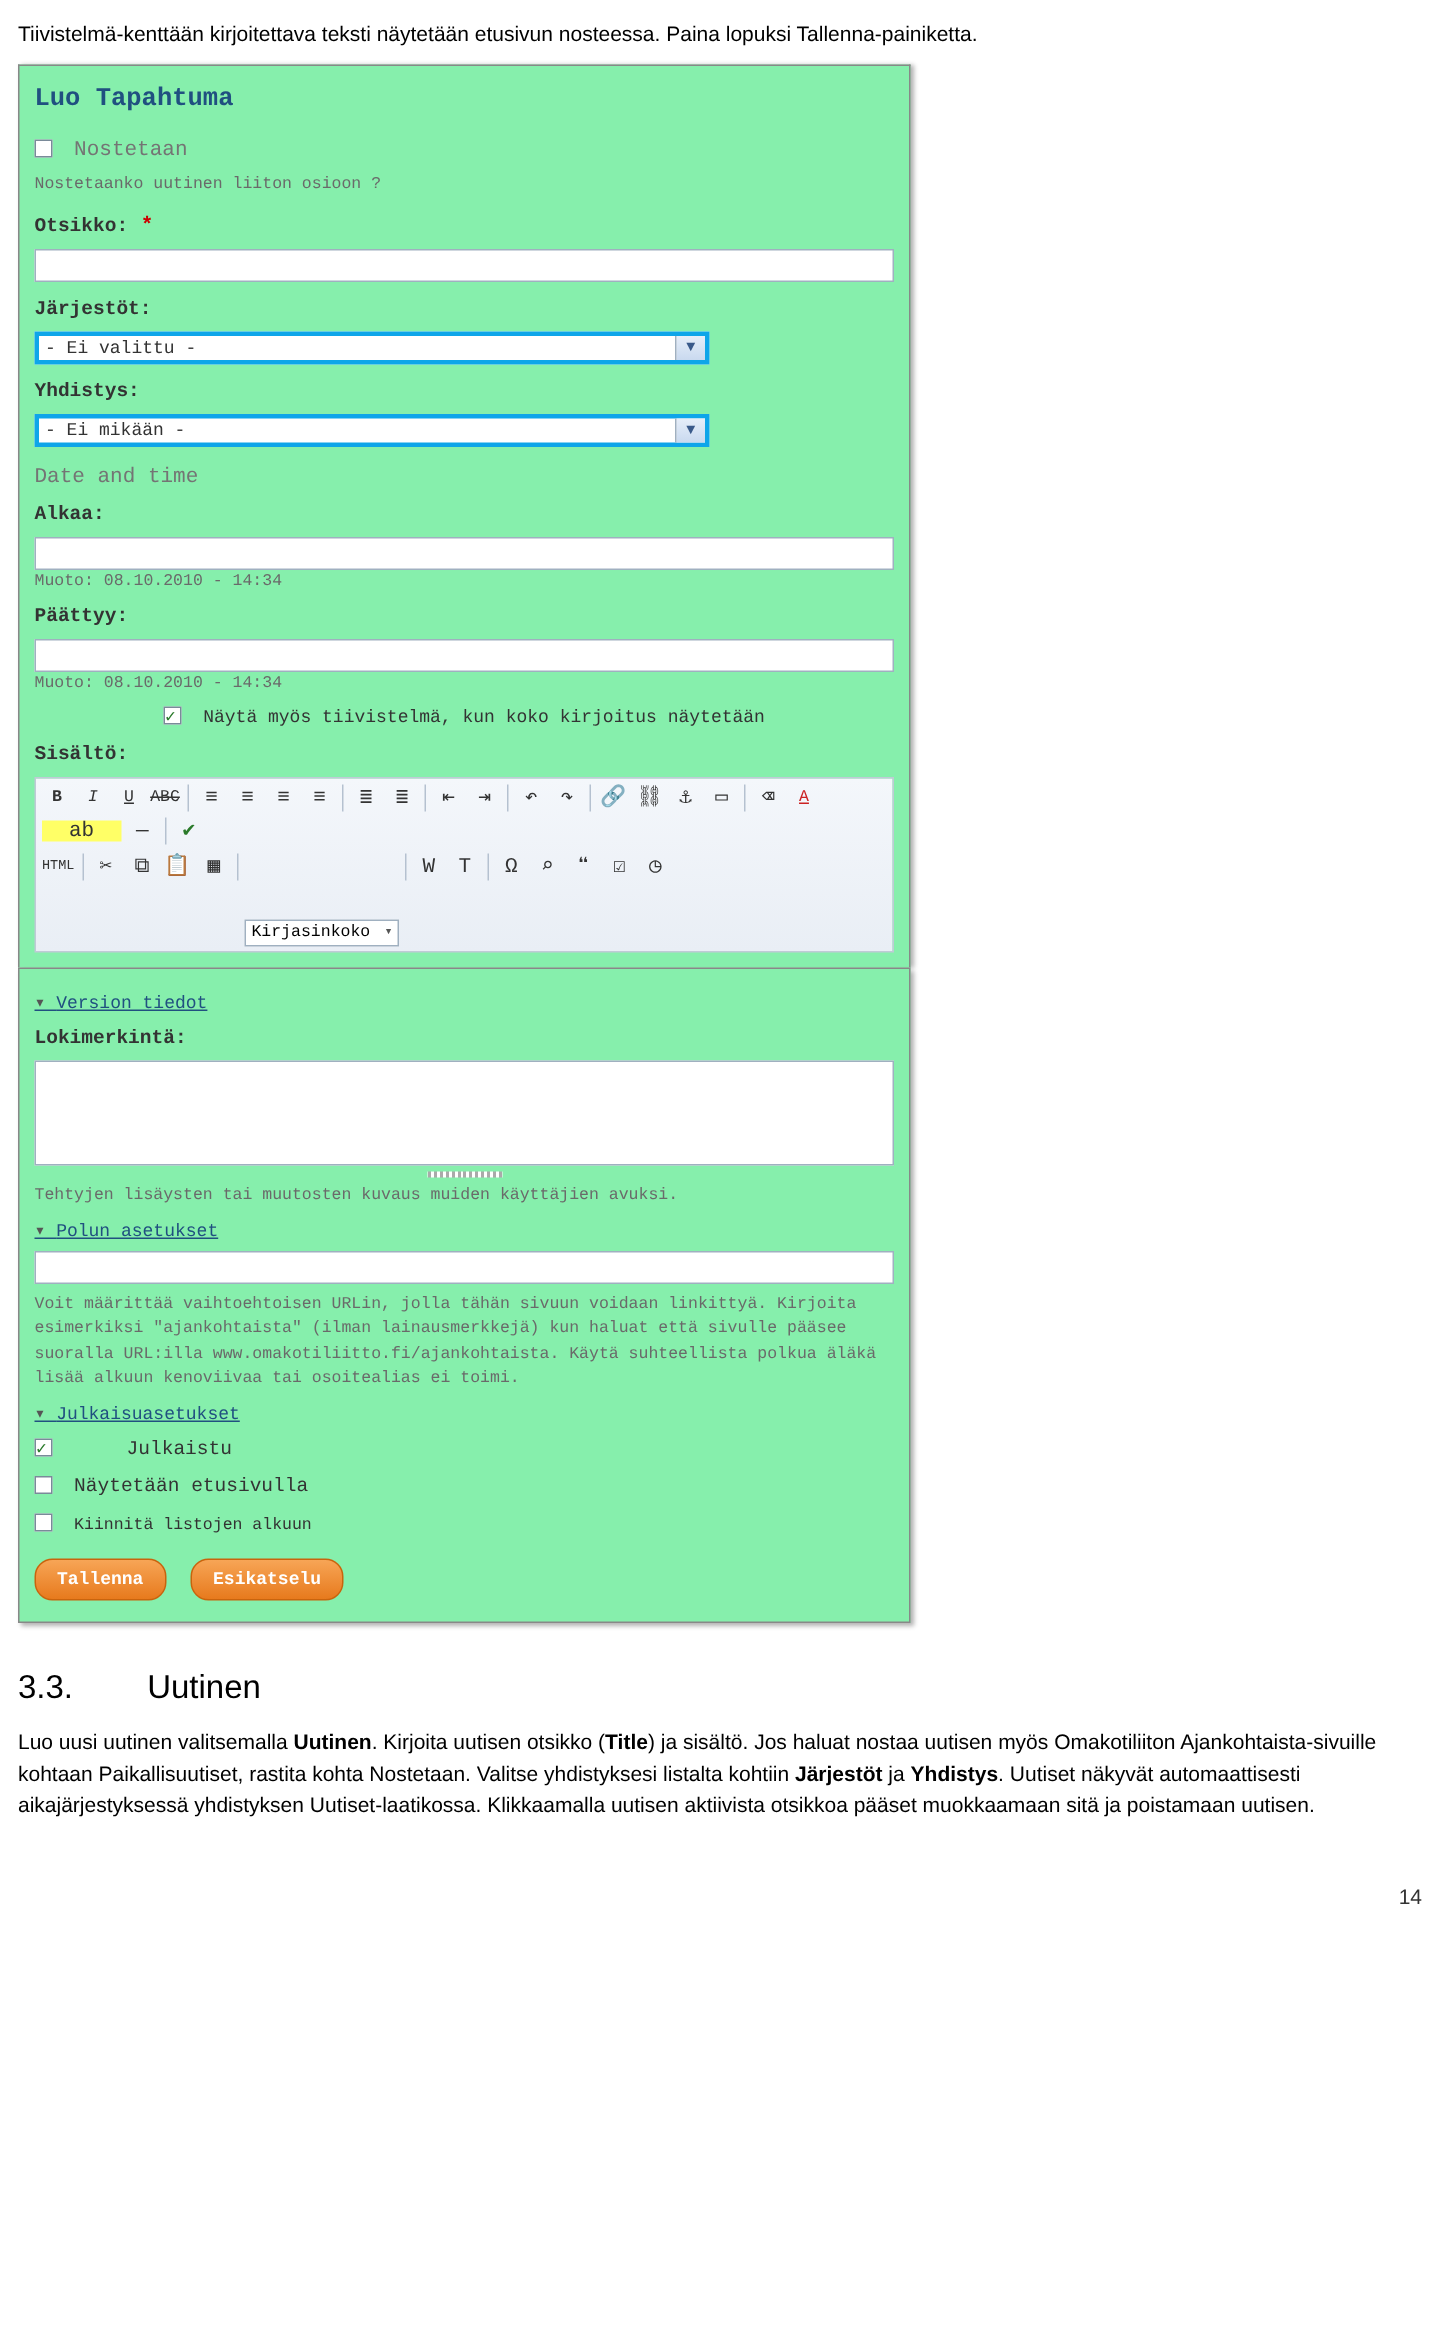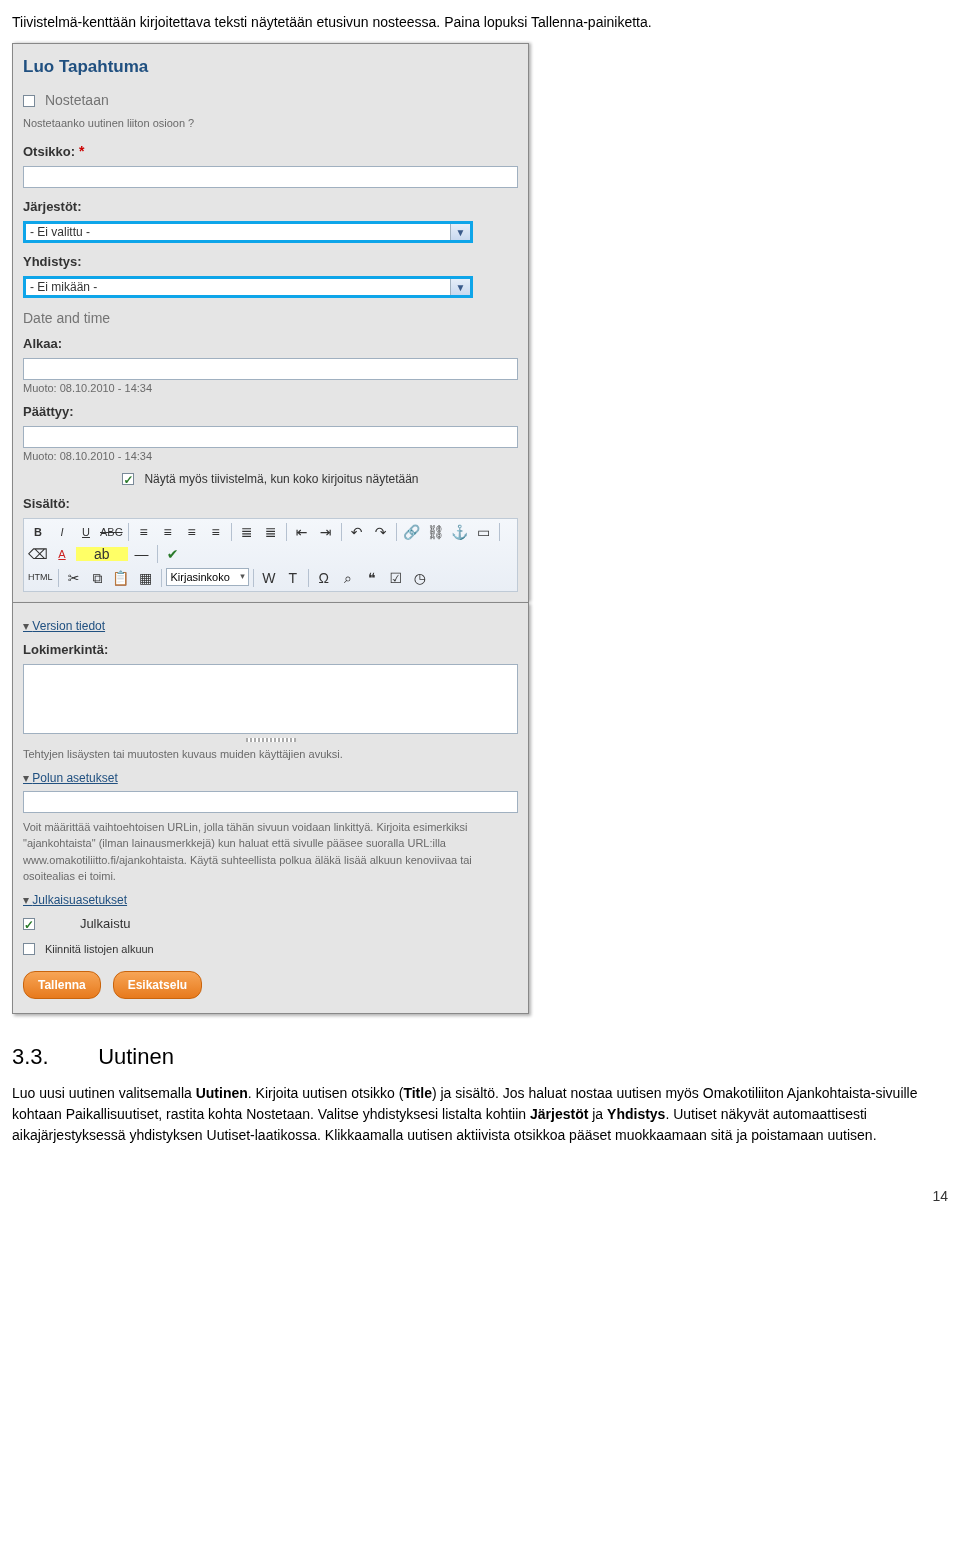--- a/index.html
+++ b/index.html
@@ -10,24 +10,25 @@
     color: #000;
     width: 960px;
     padding: 12px;
     font-size: 14px;
     line-height: 1.5;
   }
   .intro { margin-bottom: 10px; }
   .panel {
     border: 1px solid #888;
     box-shadow: 2px 2px 3px rgba(0,0,0,0.3);
-    width: 517px;
-    background: #e5e5e5;
+    width: 595px;
+    background: #86efac;
     padding: 8px 10px 10px 10px;
     margin-bottom: 0;
+    font-family: Liberation Mono, monospace;
   }
   .panelA { border-bottom: none; box-shadow: 2px 0 3px rgba(0,0,0,0.3); }
   .panel-title {
     font-weight: bold;
     color: #205080;
     font-size: 17px;
     margin: 2px 0 10px 0;
   }
   .row { margin: 4px 0; }
   .lbl { font-weight: bold; color: #333; font-size: 13px; }
@@ -56,21 +57,21 @@
   .tbtn {
     display:inline-flex; align-items:center; justify-content:center;
     min-width:22px; height:20px; border:1px solid transparent;
     font-size:11px; color:#333; cursor:default;
   }
   .tbtn.bold{font-weight:bold;}
   .tbtn.ital{font-style:italic;}
   .tbtn.und{text-decoration:underline;}
   .tbtn span{font-size:14px;line-height:1;}
   .toolbar .sep{width:1px;height:18px;background:#b5c1d0;margin:1px 2px;}
-  .sizebox{border:1px solid #a0b0c0;background:#fff;height:18px;font-size:11px;display:inline-flex;align-items:center;padding:0 18px 0 4px;position:relative;}
+  .sizebox{border:1px solid #a0b0c0;background:#fff;height:18px;font-size:11px;display:inline-flex;align-items:center;padding:0 18px 0 4px;position:relative;margin-top:45px;}
   .sizebox::after{content:"▾";position:absolute;right:3px;font-size:9px;color:#555;}
   .section-toggle{color:#205080;text-decoration:underline;font-size:12px;margin:6px 0 4px 0;display:block;}
   .section-toggle::before{content:"▾ ";color:#555;text-decoration:none;}
   .ta{width:100%;height:70px;border:1px solid #a0b0c0;background:#fff;display:block;}
   .grip{width:50px;height:4px;margin:4px auto;background:repeating-linear-gradient(90deg,#aaa 0 2px,#fff 2px 4px);}
   .url-input{width:100%;height:22px;border:1px solid #a0b0c0;background:#fff;display:block;}
   .btn{
     display:inline-block;padding:4px 14px;border-radius:12px;color:#fff;
     font-size:12px;font-weight:bold;
     background:linear-gradient(#f7a556,#e77a1d);
@@ -255,20 +256,24 @@
   <div class="url-input"></div>
   <div class="hint" style="margin-top:6px;">Voit määrittää vaihtoehtoisen URLin, jolla tähän sivuun voidaan linkittyä. Kirjoita esimerkiksi "ajankohtaista" (ilman lainausmerkkejä) kun haluat että sivulle pääsee suoralla URL:illa www.omakotiliitto.fi/ajankohtaista. Käytä suhteellista polkua äläkä lisää alkuun kenoviivaa tai osoitealias ei toimi.</div>
 
   <span class="section-toggle">Julkaisuasetukset</span>
   <div class="row">
     <span class="chk checked"></span>
     <span style="font-size:13px;color:#333;margin-left:35px;">Julkaistu</span>
   </div>
   <div class="row">
     <span class="chk"></span>
+    <span style="font-size:13px;color:#333;">Näytetään etusivulla</span>
+  </div>
+  <div class="row">
+    <span class="chk"></span>
     <span style="font-size:11px;color:#333;">Kiinnitä listojen alkuun</span>
   </div>
 
   <div class="row" style="margin-top:12px;">
     <span class="btn">Tallenna</span>
     <span class="btn">Esikatselu</span>
   </div>
 </div>
 
 <div class="h2">

